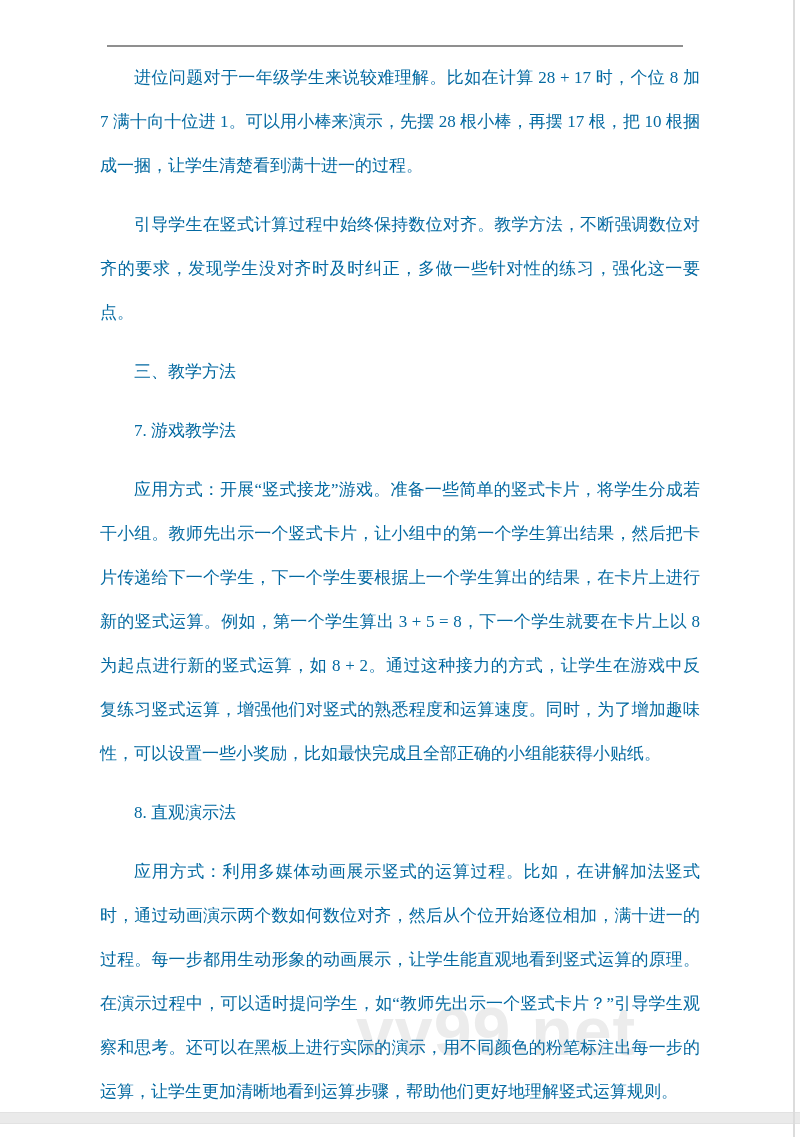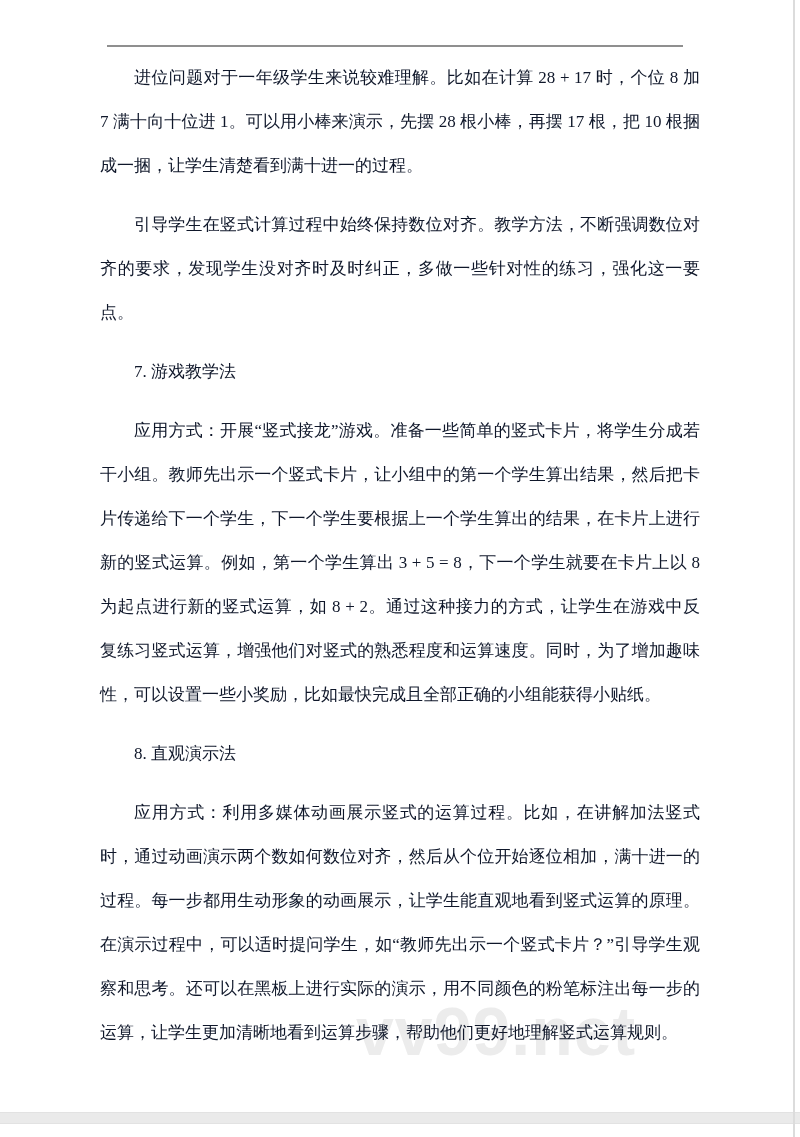--- a/index.html
+++ b/index.html
@@ -21,21 +21,21 @@
     top: 45px;
     width: 576px;
     height: 2px;
     background: #8f8f8f;
   }
   .content {
     position: absolute;
     left: 100px;
     top: 56px;
     width: 600px;
-    color: #0f172a;
+    color: #0369a1;
     z-index: 2;
   }
   .content p {
     margin: 0 0 15px 0;
     font-size: 17px;
     line-height: 44px;
     text-indent: 2em;
   }
   .content p.para {
     text-align: justify;
@@ -81,20 +81,21 @@
 </head>
 <body>
 
 <div class="screen">
 
   <div class="top-rule"></div>
 
   <div class="content">
     <p class="para">进位问题对于一年级学生来说较难理解。比如在计算 28 + 17 时，个位 8 加 7 满十向十位进 1。可以用小棒来演示，先摆 28 根小棒，再摆 17 根，把 10 根捆成一捆，让学生清楚看到满十进一的过程。</p>
     <p class="para">引导学生在竖式计算过程中始终保持数位对齐。教学方法，不断强调数位对齐的要求，发现学生没对齐时及时纠正，多做一些针对性的练习，强化这一要点。</p>
+    <p class="head">三、教学方法</p>
     <p class="head">7. 游戏教学法</p>
     <p class="para">应用方式：开展“竖式接龙”游戏。准备一些简单的竖式卡片，将学生分成若干小组。教师先出示一个竖式卡片，让小组中的第一个学生算出结果，然后把卡片传递给下一个学生，下一个学生要根据上一个学生算出的结果，在卡片上进行新的竖式运算。例如，第一个学生算出 3 + 5 = 8，下一个学生就要在卡片上以 8 为起点进行新的竖式运算，如 8 + 2。通过这种接力的方式，让学生在游戏中反复练习竖式运算，增强他们对竖式的熟悉程度和运算速度。同时，为了增加趣味性，可以设置一些小奖励，比如最快完成且全部正确的小组能获得小贴纸。</p>
     <p class="head">8. 直观演示法</p>
     <p class="para">应用方式：利用多媒体动画展示竖式的运算过程。比如，在讲解加法竖式时，通过动画演示两个数如何数位对齐，然后从个位开始逐位相加，满十进一的过程。每一步都用生动形象的动画展示，让学生能直观地看到竖式运算的原理。在演示过程中，可以适时提问学生，如“教师先出示一个竖式卡片？”引导学生观察和思考。还可以在黑板上进行实际的演示，用不同颜色的粉笔标注出每一步的运算，让学生更加清晰地看到运算步骤，帮助他们更好地理解竖式运算规则。</p>
   </div>
 
   <div class="watermark">vv99.net</div>
 
   <div class="page-gap"></div>
 

